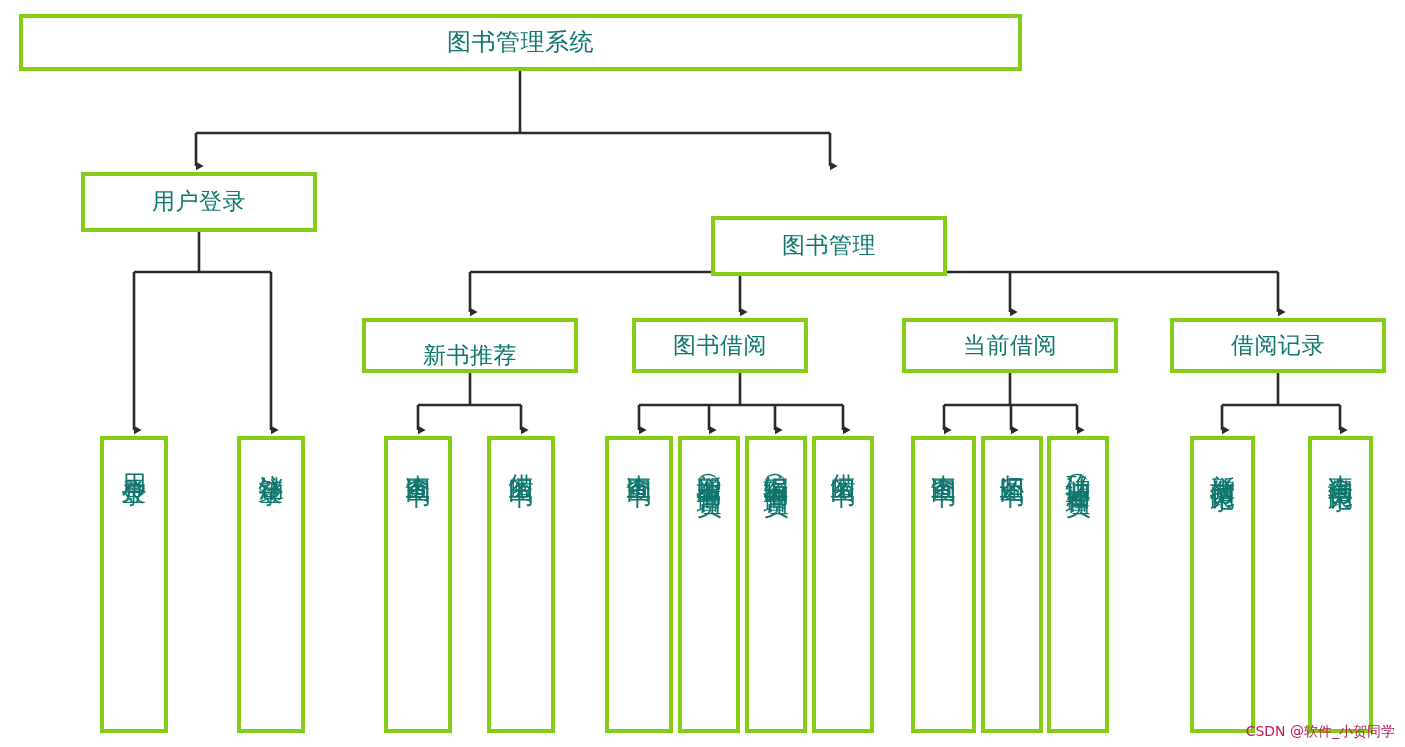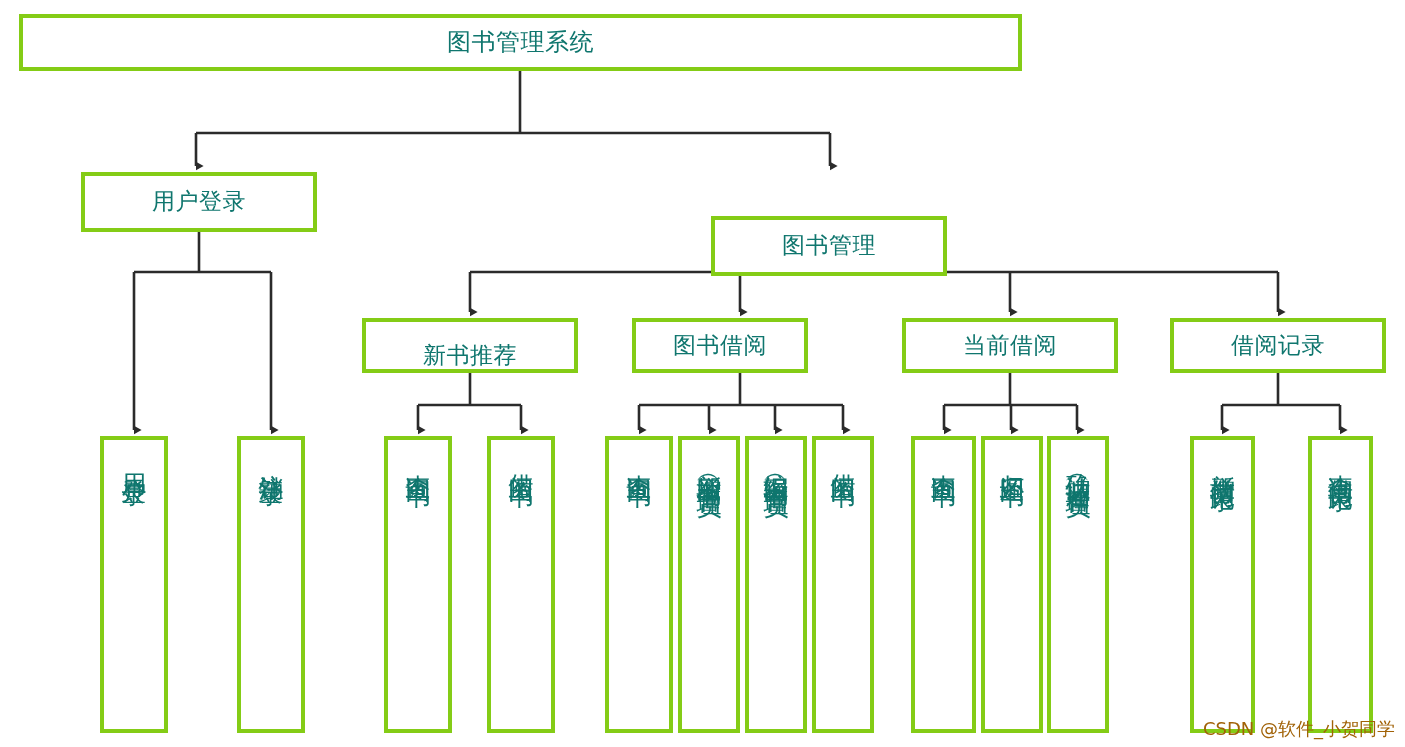--- a/index.html
+++ b/index.html
@@ -61,22 +61,22 @@
     text-orientation: upright;
     font-size: 25px;
     line-height: 1.0;
     letter-spacing: 3px;
     white-space: nowrap;
   }
   .watermark {
     position: absolute;
     right: 10px;
     bottom: 6px;
-    font-size: 18px;
-    color: #a16207;
+    font-size: 14px;
+    color: #be185d;
     z-index: 3;
     white-space: nowrap;
   }
 </style>
 </head>
 <body>
 
 <div id="canvas">
 
   <svg id="edges" viewBox="0 0 1405 747">

